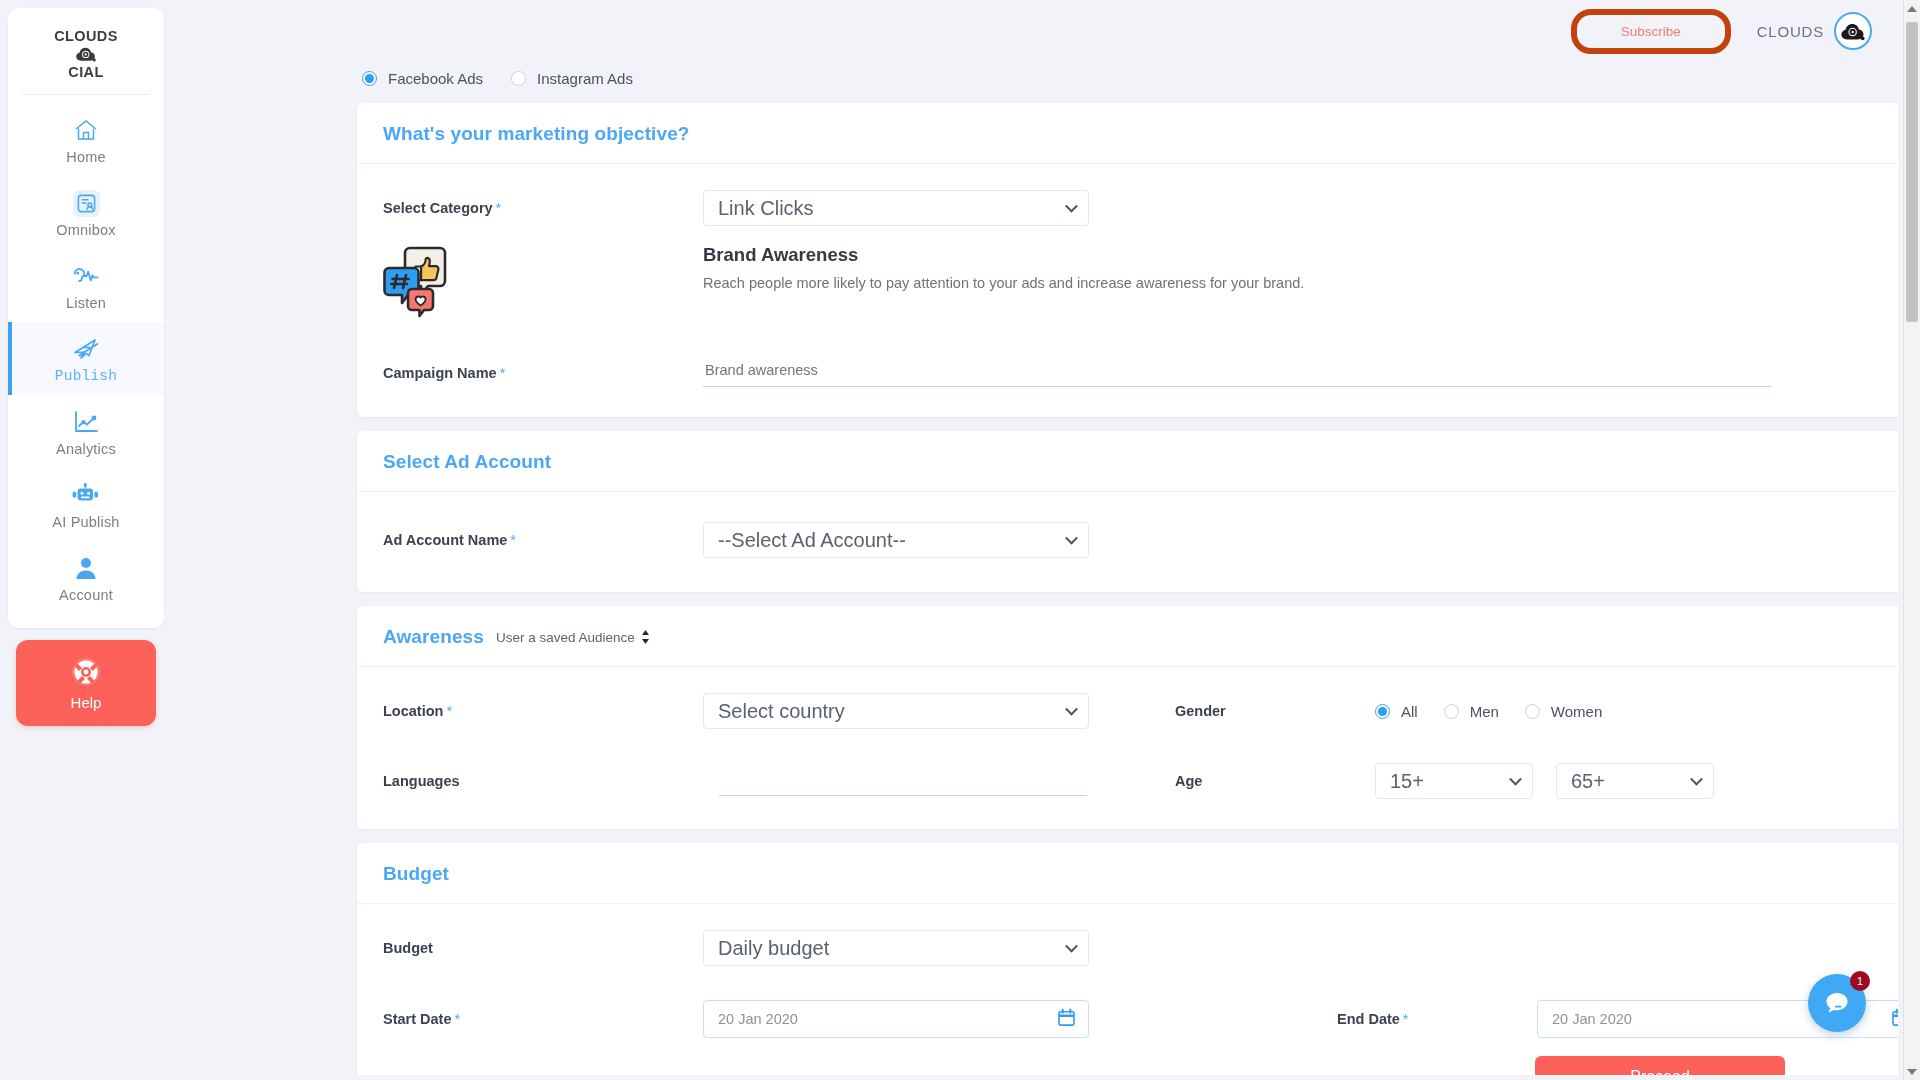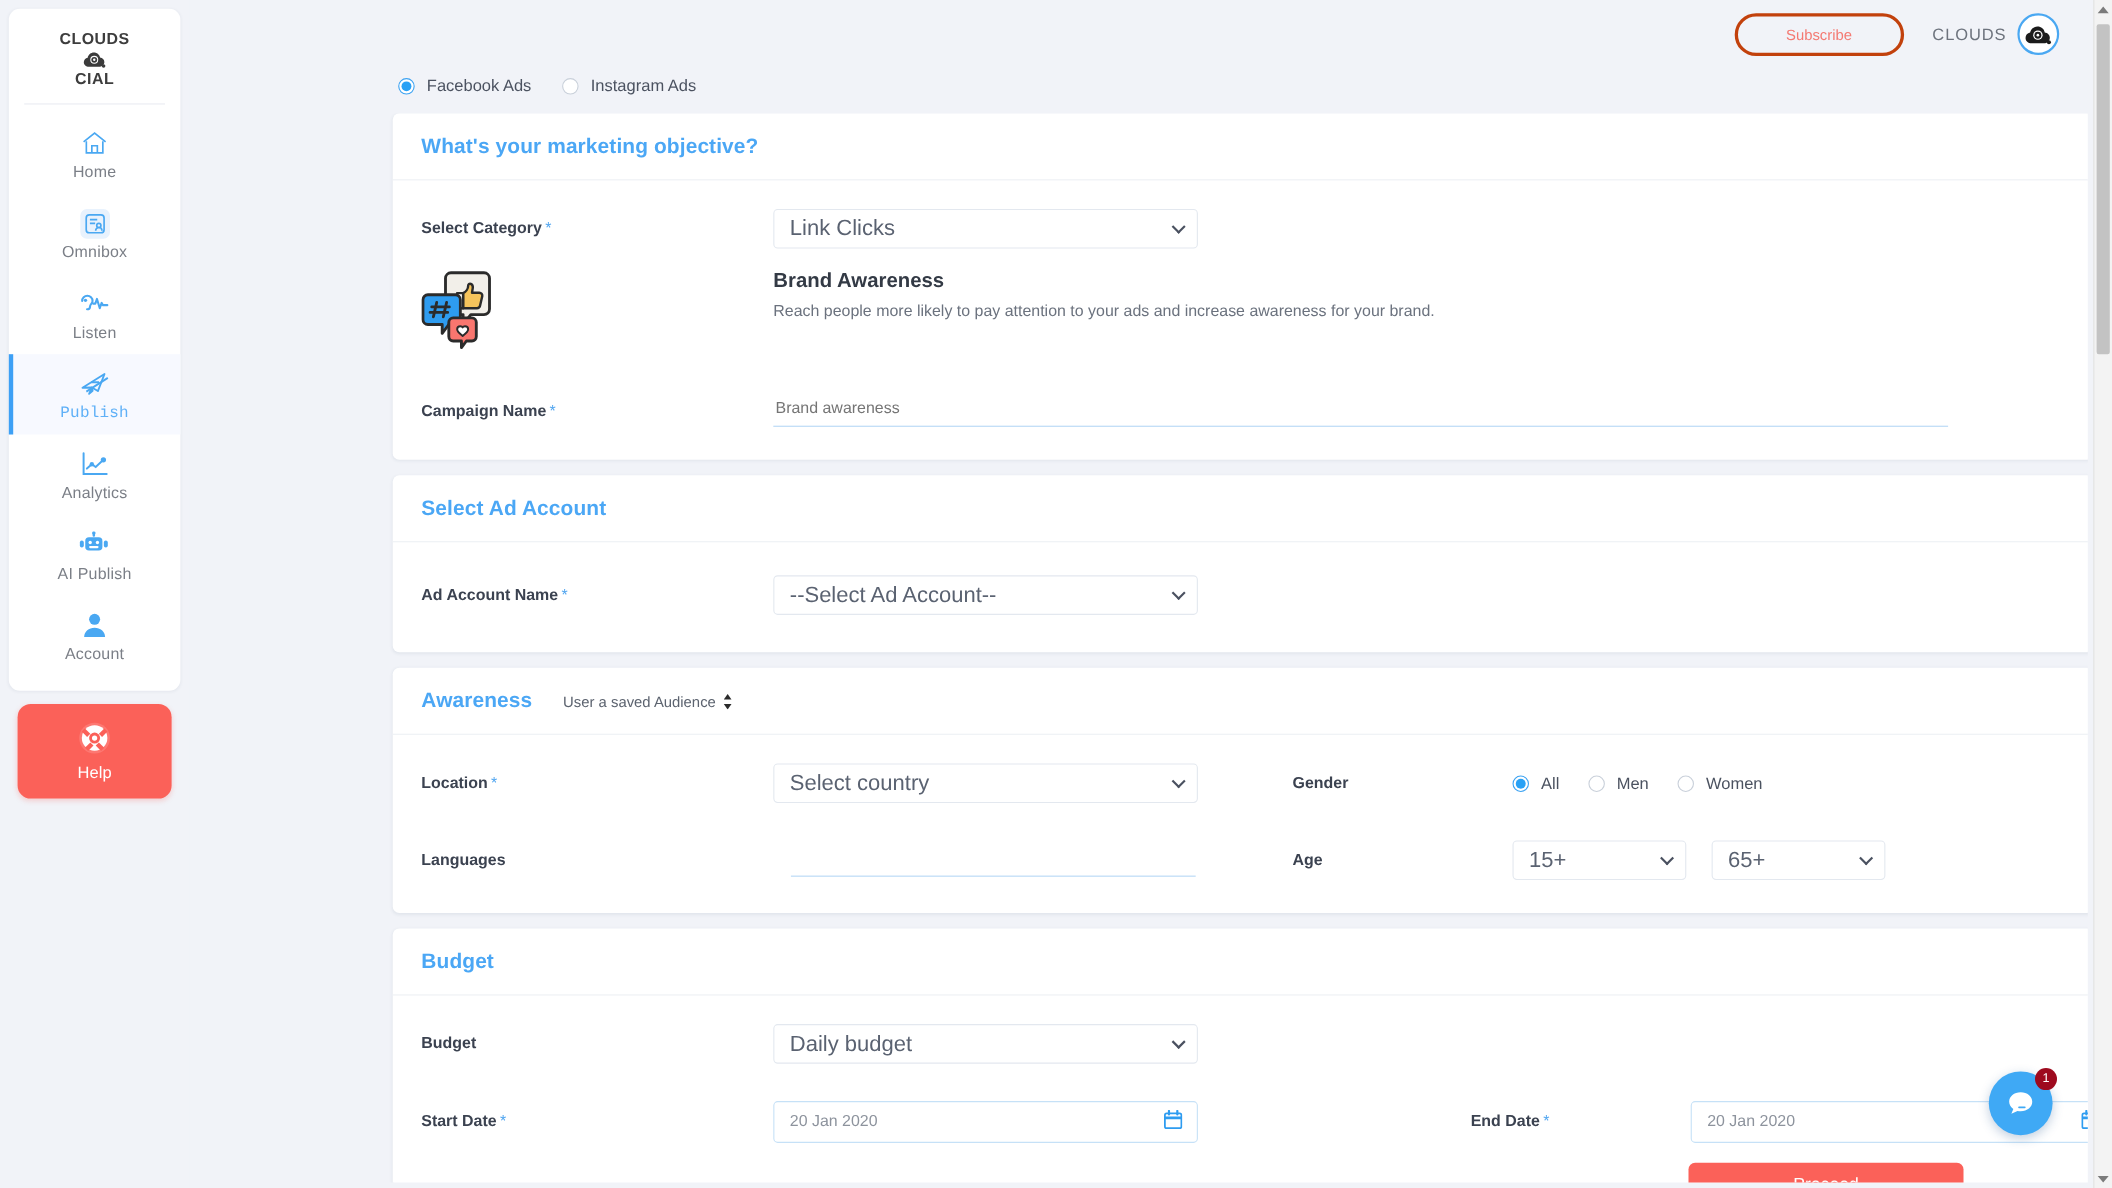--- a/index.html
+++ b/index.html
@@ -71,21 +71,21 @@
   .main {
     flex: 1 1 auto; height: 1080px; position: relative;
     overflow: hidden;
     padding-right: 22px;
   }
   .topbar {
     height: 62px; display: flex; align-items: center; justify-content: flex-end;
     padding-right: 26px; gap: 26px;
   }
   .subscribe-btn {
-    border: 3px solid #c2410c; color: #f47a73; background: transparent;
+    border: 6px solid #c2410c; color: #f47a73; background: transparent;
     border-radius: 20px; font-size: 13.5px; padding: 9px 44px; cursor: pointer;
     font-family: "Liberation Sans", sans-serif;
   }
   .user-box { display: flex; align-items: center; gap: 10px; }
   .user-name { font-size: 15px; color: #6d737d; letter-spacing: .8px; }
   .avatar {
     width: 38px; height: 38px; border-radius: 50%;
     border: 2px solid #4aa8f2; background: #ffffff;
     display: flex; align-items: center; justify-content: center;
   }
@@ -117,21 +117,21 @@
   .card-head {
     display: flex; align-items: center;
     padding: 20px 26px 18px 26px;
     border-bottom: 1px solid #edf0f4;
     position: relative;
   }
   .card-title {
     color: #4ba7f5; font-size: 19px; font-weight: bold; letter-spacing: .1px;
   }
   .card-subaction {
-    margin-left: 28px; font-size: 13.5px; color: #5c636f;
+    margin-left: 12px; font-size: 13.5px; color: #5c636f;
     display: flex; align-items: center; gap: 6px; cursor: pointer;
   }
   .card-body { padding: 26px 26px 30px 26px; }
 
   .row { display: flex; align-items: center; }
   .lab {
     font-size: 14.5px; color: #3b4250; font-weight: bold;
     width: 320px; flex: 0 0 320px;
   }
   .req { color: #56a8f0; font-weight: normal; margin-left: 3px; }

